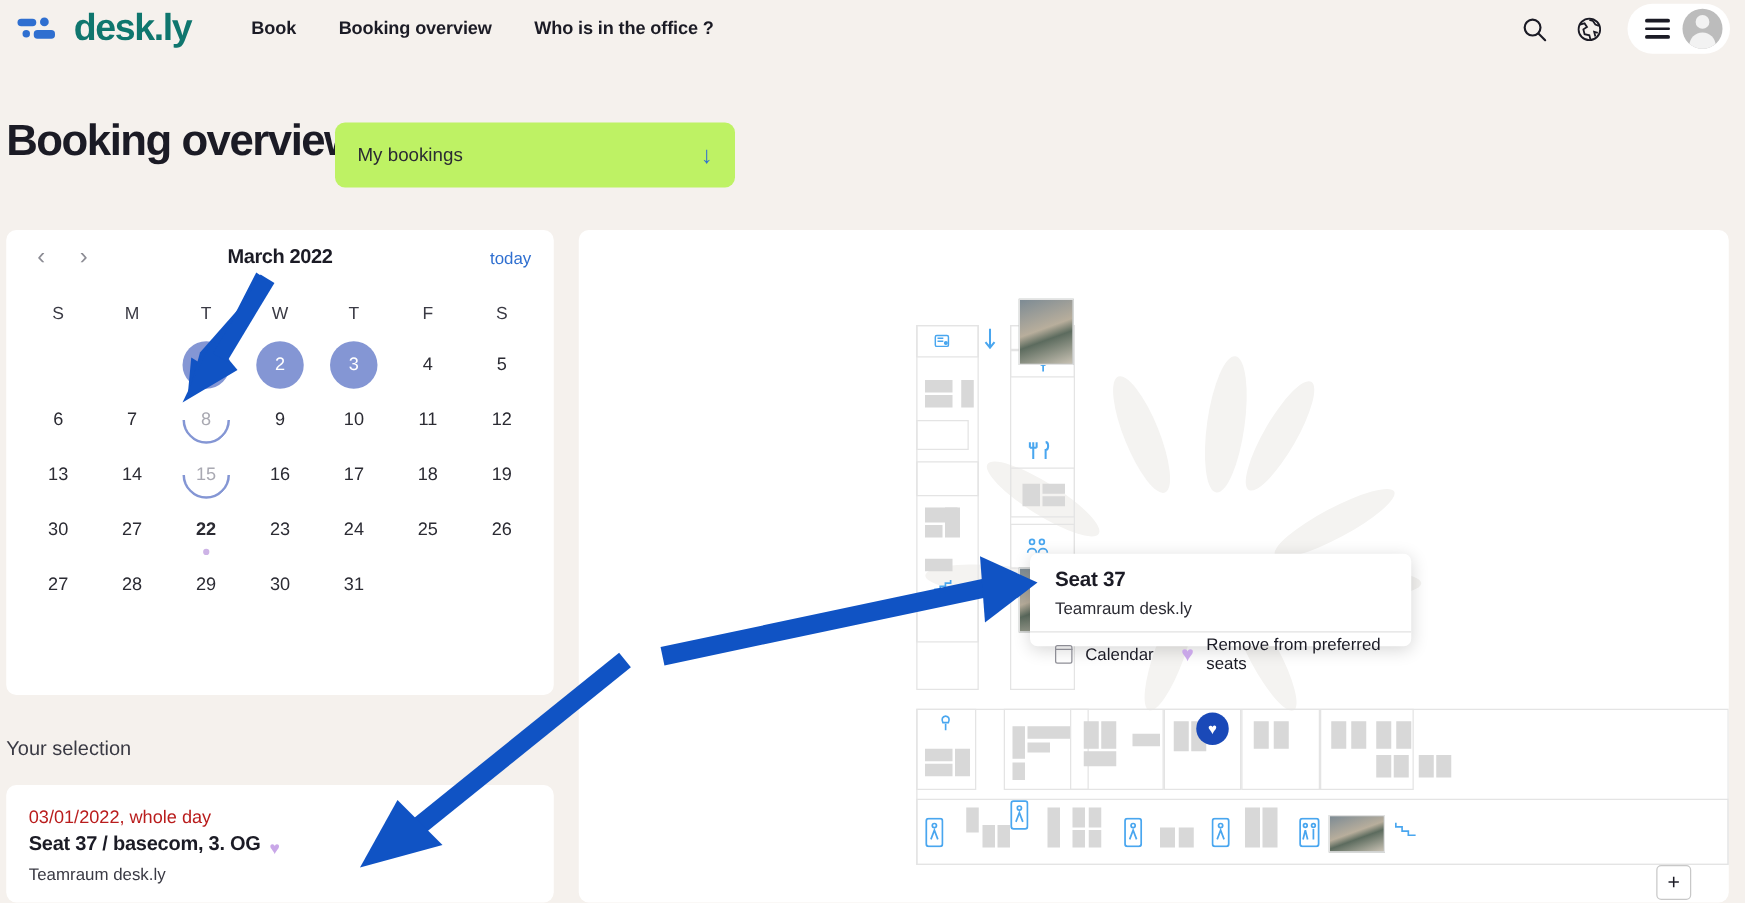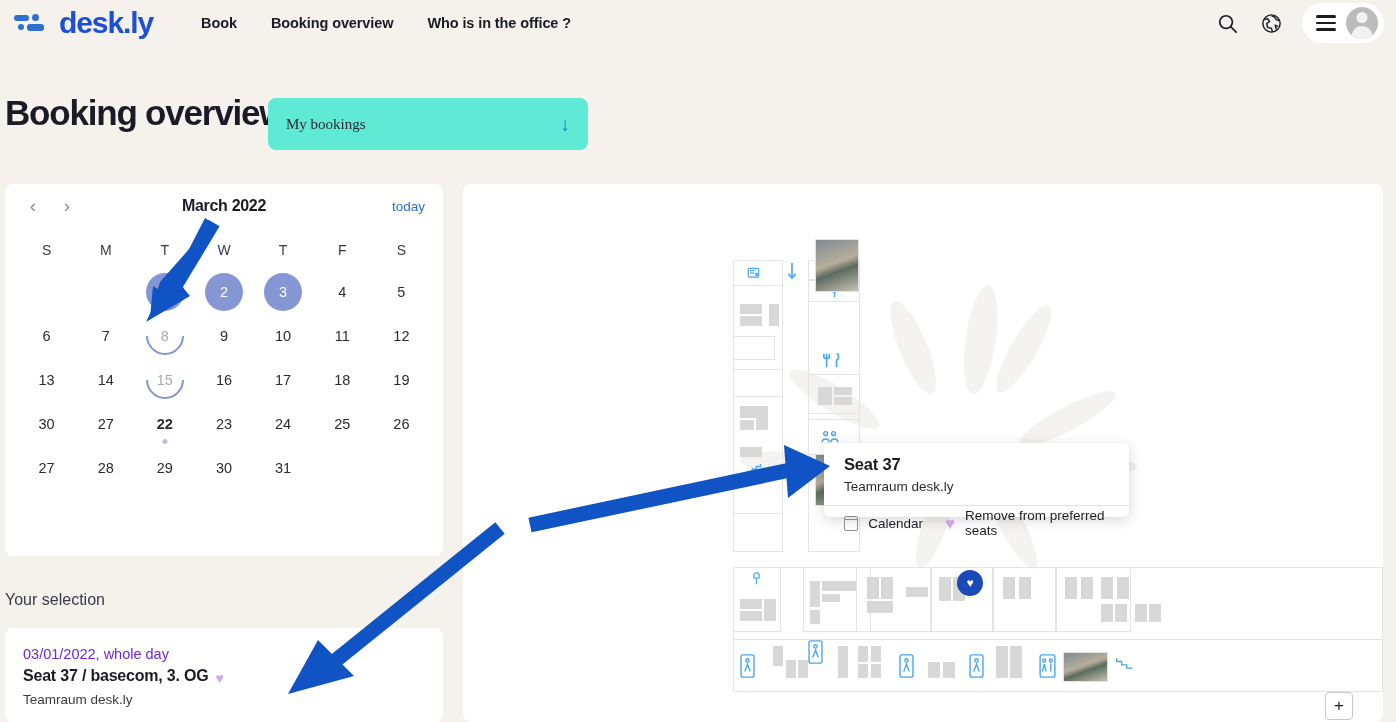--- a/index.html
+++ b/index.html
@@ -19,21 +19,21 @@
   }
   .logo-wrap { display: flex; align-items: center; margin-left: 14px; gap: 9px; }
   .logo-mark { position: relative; width: 36px; height: 24px; }
   .logo-mark i { position: absolute; background: #2f6fd0; border-radius: 3px; display:block; }
   .lm1 { left: 0px; top: 4px; width: 15px; height: 6px; }
   .lm2 { left: 18px; top: 3px; width: 7px;  height: 7px; border-radius: 50% !important; }
   .lm3 { left: 4px;  top: 13px; width: 6px;  height: 6px; border-radius:50% !important;}
   .lm4 { left: 13px; top: 13px; width: 17px; height: 7px; }
   .logo-text {
     font-size: 30px; font-weight: 700; letter-spacing: -1.1px;
-    color: #1d4ed8; font-family: "Liberation Sans", sans-serif;
+    color: #0f766e; font-family: "Liberation Sans", sans-serif;
   }
   .nav-links { display: flex; align-items: center; gap: 34px; margin-left: 48px; }
   .nav-link {
     font-size: 14.5px; font-weight: 700; color: #1b1b25;
     letter-spacing: -0.1px; cursor: pointer; white-space: nowrap;
   }
   .nav-right { margin-left: auto; display: flex; align-items: center; gap: 18px; padding-right: 12px; }
   .icon-btn { width: 26px; height: 26px; display: flex; align-items: center; justify-content: center; cursor: pointer; }
   .pill-menu {
     display: flex; align-items: center; gap: 10px;
@@ -52,22 +52,22 @@
      width:21px; height:16px; border-radius:11px 11px 0 0; background:#f2f2f2; }
 
   
   .page-head { position: absolute; left: 0; top: 95px; width: 1396px; height: 70px; }
   .page-title {
     position: absolute; left: 5px; top: -2px;
     font-size: 35px; font-weight: 700; letter-spacing: -1.2px; color: #1b1b25;
   }
   .select-box {
     position: absolute; left: 268px; top: 3px; width: 320px; height: 52px;
-    background: #5eead4; border-radius: 8px; display: flex; align-items: center;
-    padding: 0 18px; cursor: pointer; font-family: Liberation Serif, serif;
+    background: #bef264; border-radius: 8px; display: flex; align-items: center;
+    padding: 0 18px; cursor: pointer;
   }
   .select-value { font-size: 15px; color: #2b2b33; }
   .select-arrow { margin-left: auto; color: #2f6fd0; font-size: 19px; line-height: 1; }
 
   
   .cal-card {
     position: absolute; left: 5px; top: 184px; width: 438px; height: 372px;
     background: #fff; border-radius: 8px;
   }
   .cal-head { position: relative; height: 46px; }
@@ -114,21 +114,21 @@
   }
 
   
   .sel-title {
     position: absolute; left: 5px; top: 591px; font-size: 16px; color: #3a3a44;
   }
   .sel-card {
     position: absolute; left: 5px; top: 628px; width: 438px; height: 94px;
     background: #fff; border-radius: 8px; padding: 18px 0 0 18px;
   }
-  .sel-date { font-size: 14.5px; color: #6d28d9; margin-bottom: 5px; }
+  .sel-date { font-size: 14.5px; color: #b91c1c; margin-bottom: 5px; }
   .sel-seat { font-size: 16px; font-weight: 700; letter-spacing: -0.2px; display:flex; align-items:flex-end; gap:7px; }
   .sel-room { font-size: 13.5px; color: #3a3a44; margin-top: 7px; }
   .heart-sm { color: #c9a7e8; font-size: 14px; line-height: 1; }
 
   
   .map-card {
     position: absolute; left: 463px; top: 184px; width: 920px; height: 538px;
     background: #fff; border-radius: 8px; overflow: hidden;
   }
   .watermark { position: absolute; left: 395px; top: 100px; width: 230px; height: 200px; opacity: 1; }

